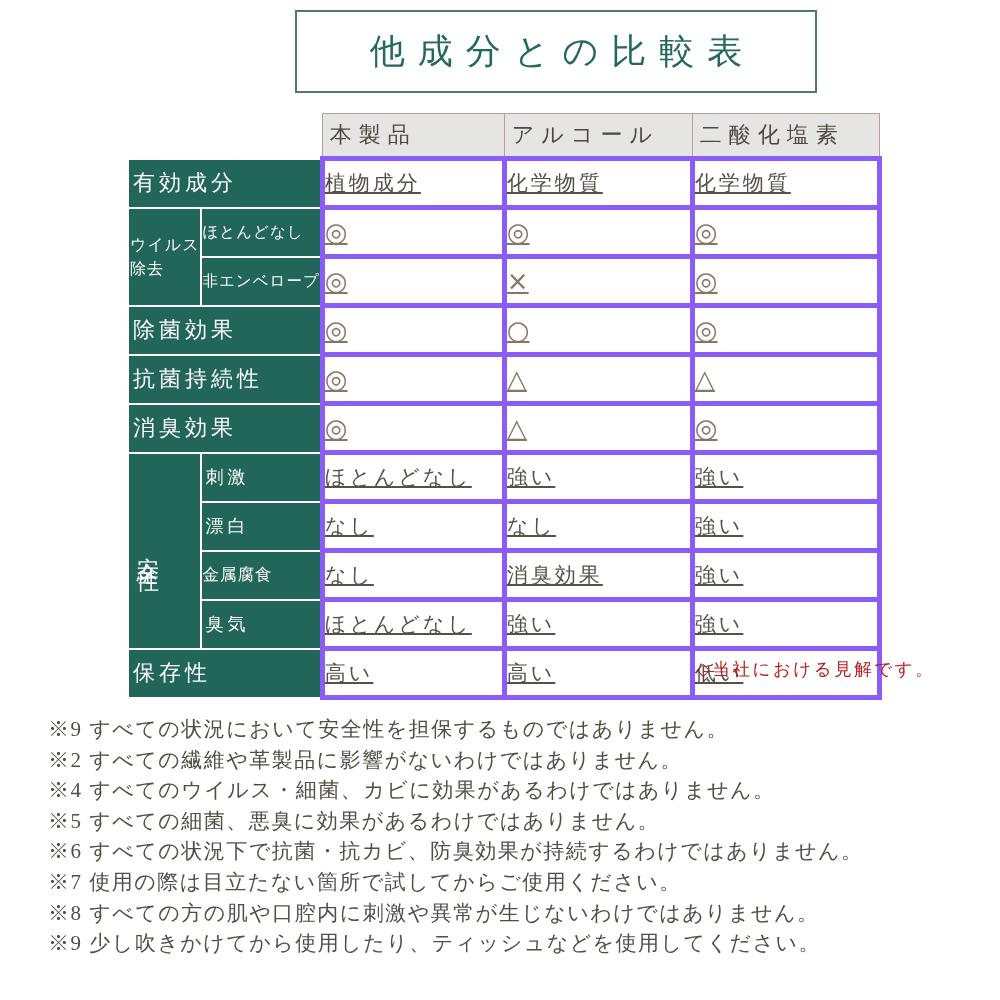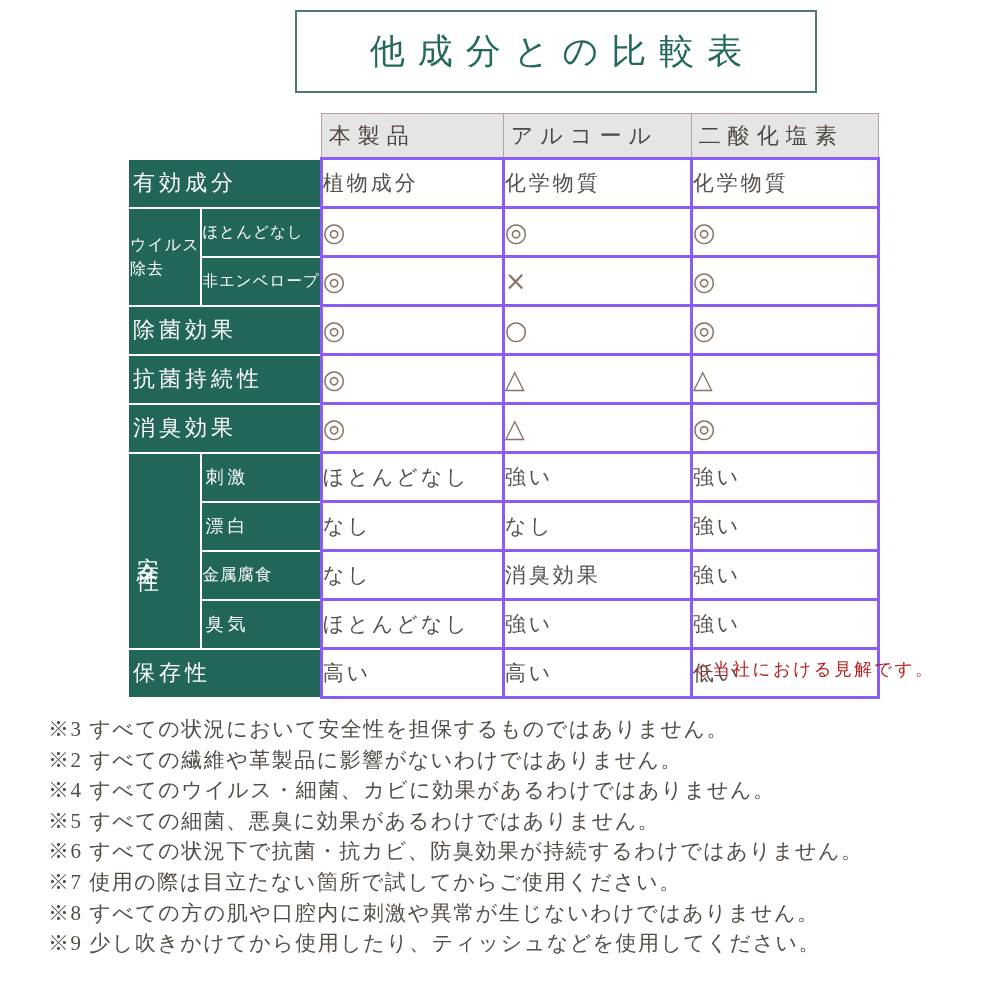--- a/index.html
+++ b/index.html
@@ -35,22 +35,22 @@
   }
   .lbl .two-line{font-size:16px;letter-spacing:1px;text-indent:1px;line-height:1.45;}
   .sub{font-size:15.5px;letter-spacing:1px;text-indent:1px;}
   .sub-mid{font-size:18px;letter-spacing:4px;text-indent:4px;}
   .sub-sm{font-size:16.5px;letter-spacing:1px;text-indent:1px;}
   .vert{
     writing-mode:vertical-rl;text-orientation:upright;
     font-size:22px;letter-spacing:7px;display:inline-block;
   }
   .val{
-    background:#ffffff;border:3px solid #8b5cf6;
-    font-size:21px;letter-spacing:3px;color:#57504a;white-space:nowrap;
+    background:#ffffff;border:5px solid #8b5cf6;
+    font-size:21px;letter-spacing:3px;color:#57504a;white-space:nowrap;text-decoration:underline;
   }
   .sym{
     font-size:26px;letter-spacing:0;color:#8a7466;
     font-family:"DejaVu Sans","DejaVu Serif",serif;
   }
   
   .note{
     position:absolute;top:657px;right:65px;
     font-size:17.5px;letter-spacing:2.5px;color:#b91c1c;white-space:nowrap;
   }
@@ -161,21 +161,21 @@
       <td class="val">高い</td>
       <td class="val">高い</td>
       <td class="val">低い</td>
     </tr>
   </tbody>
 </table>
 
 <div class="note">◇当社における見解です。</div>
 
 <div class="footnotes">
-  <div class="footnote">※3 すべての状況において安全性を担保するものではありません。</div>
+  <div class="footnote">※9 すべての状況において安全性を担保するものではありません。</div>
   <div class="footnote">※2 すべての繊維や革製品に影響がないわけではありません。</div>
   <div class="footnote">※4 すべてのウイルス・細菌、カビに効果があるわけではありません。</div>
   <div class="footnote">※5 すべての細菌、悪臭に効果があるわけではありません。</div>
   <div class="footnote">※6 すべての状況下で抗菌・抗カビ、防臭効果が持続するわけではありません。</div>
   <div class="footnote">※7 使用の際は目立たない箇所で試してからご使用ください。</div>
   <div class="footnote">※8 すべての方の肌や口腔内に刺激や異常が生じないわけではありません。</div>
   <div class="footnote">※9 少し吹きかけてから使用したり、ティッシュなどを使用してください。</div>
 </div>
 
 </body></html>

